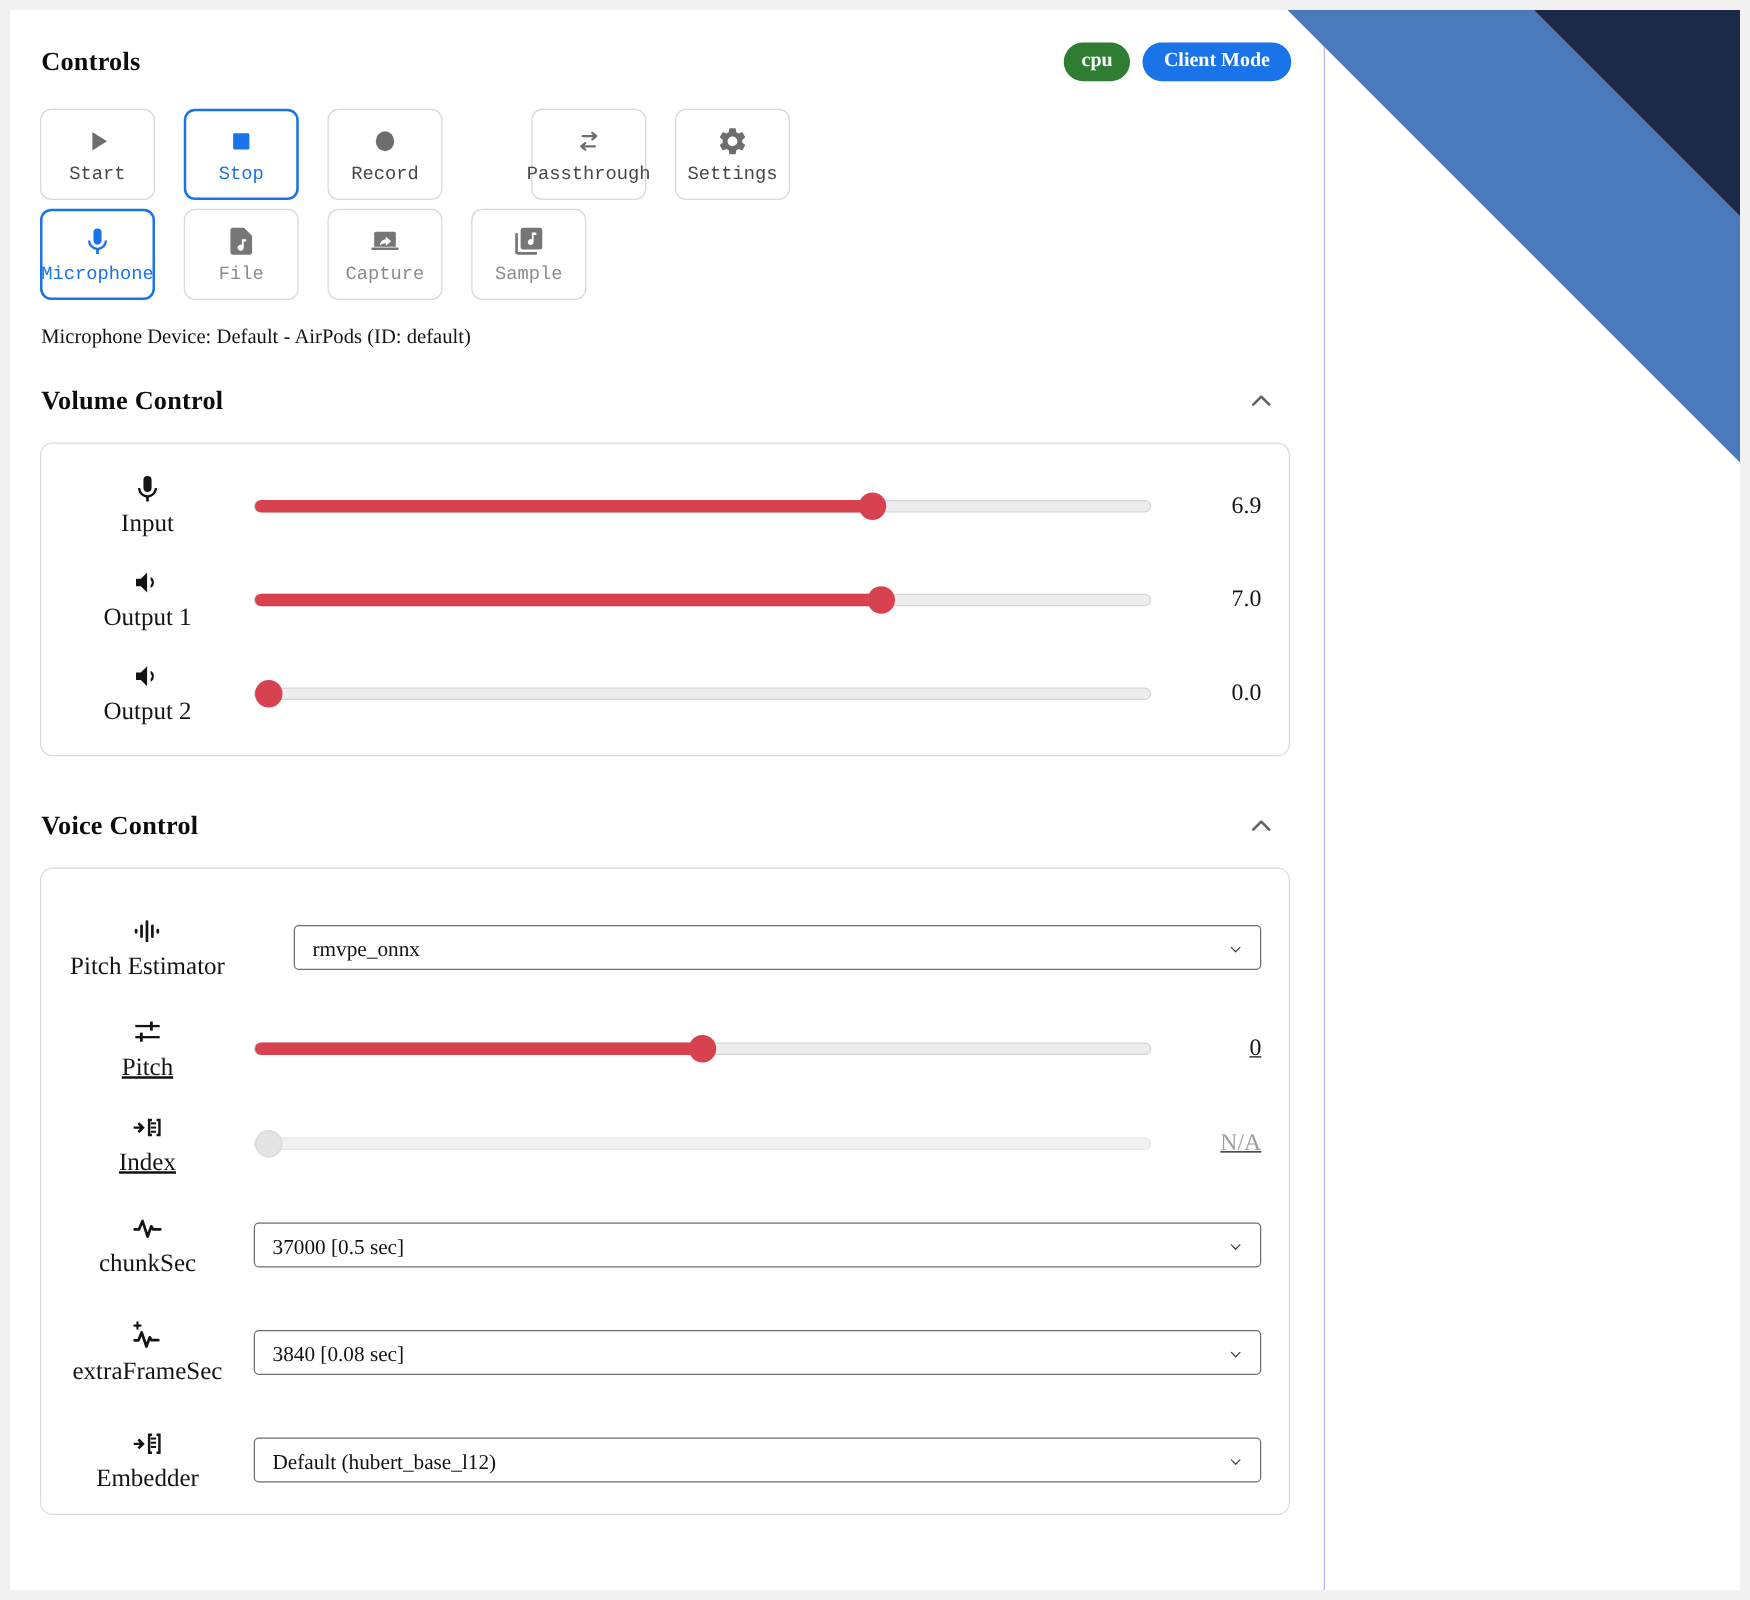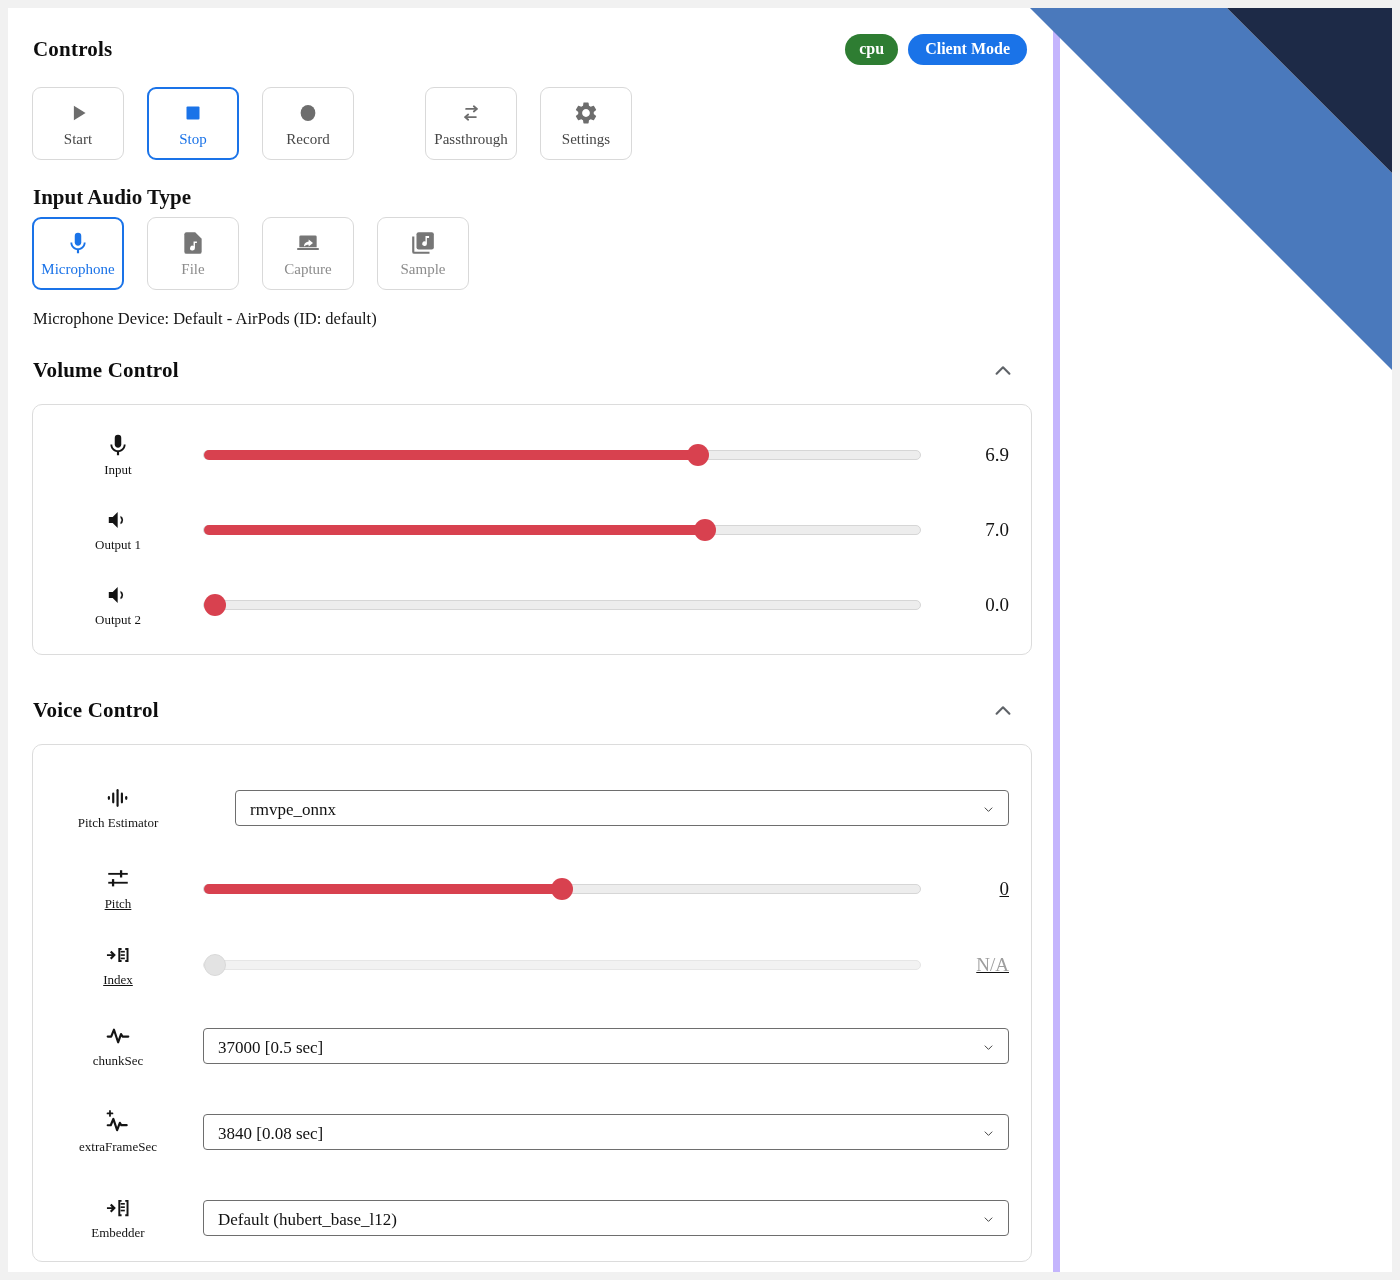--- a/index.html
+++ b/index.html
@@ -5,38 +5,38 @@
   * { box-sizing: border-box; margin: 0; padding: 0; }
   html,body { width:1400px; height:1280px; }
   body {
     background:#f1f1f1;
     font-family:"Liberation Serif","DejaVu Serif",serif;
     color:#111;
     overflow:hidden;
   }
   .page { position:relative; width:1400px; height:1280px; background:#f1f1f1; overflow:hidden; }
   .window { position:absolute; left:8px; top:8px; width:1384px; height:1264px; background:#ffffff; overflow:hidden; }
-  .content { position:absolute; left:0; top:0; width:1052px; height:100%; border-right:7px solid #c4b5fd; background:#fff; }
+  .content { position:absolute; left:0; top:0; width:1052px; height:100%; border-right:1px solid #c4b5fd; background:#fff; }
 
   
   .topbar { display:flex; justify-content:space-between; align-items:center; padding:26px 26px 0 25px; }
   .page-title, .section-title { font-size:21px; font-weight:bold; color:#0d0d0d; letter-spacing:.2px; }
   .badges { display:flex; gap:10px; align-items:center; }
   .badge { border-radius:17px; color:#fff; font-weight:bold; font-size:16px; line-height:1; padding:7px 14px 8px; }
   .badge-green { background:#2e7d32; }
   .badge-blue  { background:#1a73e8; padding:7px 17px 8px; }
 
   
   .btn-row { display:flex; gap:23px; margin:22px 0 0 24px; }
   .btn-gap { width:25px; }
   .ctl-btn {
     width:92px; height:73px; background:#fff;
     border:1px solid #d9d9d9; border-radius:9px;
     display:flex; flex-direction:column; align-items:center; justify-content:center;
-    gap:5px; cursor:pointer;
+    gap:5px; cursor:pointer;font-family:Liberation Mono, monospace;
   }
   .ctl-btn .ic { width:26px; height:26px; color:#6d6d6d; }
   .ctl-btn .btn-label { font-size:15px; color:#474747; }
   .ctl-btn.active { border:2px solid #1a73e8; }
   .ctl-btn.active .ic { color:#1a73e8; }
   .ctl-btn.active .btn-label { color:#1a73e8; }
   .ctl-btn.dim .ic { color:#767676; }
   .ctl-btn.dim .btn-label { color:#8c8c8c; }
 
   .section-h2 { font-size:21px; font-weight:bold; margin:25px 0 0 25px; }
@@ -53,21 +53,21 @@
   .card.voice  { padding:20px 0 0; }
 
   .v-row { display:flex; align-items:center; height:75px; }
   .vc-row-select { display:flex; align-items:center; height:86px; }
   .vc-row-slider { display:flex; align-items:center; height:76px;text-decoration:underline; }
   .vc-row-select:first-child { height:86px;gap:32px; }
 
   .icon-col { width:170px; display:flex; flex-direction:column; align-items:center; gap:4px; }
   .icon-col .ic { width:24px; height:24px; color:#141414; }
   .icon-col .ic.big { width:26px; height:26px; }
-  .icon-label { font-size:13px; color:#141414; white-space:nowrap; }
+  .icon-label { font-size:20px; color:#141414; white-space:nowrap; }
 
   .slider-wrap { flex:1; display:flex; align-items:center; }
   .track { position:relative; width:100%; height:10px; background:#ededed; border:1px solid #d6d6d6; border-radius:6px; }
   .fill  { position:absolute; left:0; top:-1px; bottom:-1px; background:#d8414f; border-radius:6px; }
   .thumb { position:absolute; top:50%; transform:translateY(-50%); width:22px; height:22px; border-radius:50%; background:#d8414f; cursor:pointer; }
   .track.disabled { background:#f2f2f2; border-color:#e6e6e6; }
   .track.disabled .thumb { background:#e3e3e3; border:1px solid #d9d9d9; }
 
   .val-col { width:110px; padding-right:22px; text-align:right; font-size:19px; color:#141414; }
   .val-col.muted { color:#9e9e9e; }
@@ -139,21 +139,20 @@
           <div class="ctl-btn">
             <span class="ic">
               <svg viewBox="0 0 24 24" fill="currentColor">
                 <path d="M19.14 12.94c.04-.3.06-.61.06-.94 0-.32-.02-.64-.07-.94l2.03-1.58a.49.49 0 0 0 .12-.61l-1.92-3.32a.488.488 0 0 0-.59-.22l-2.39.96c-.5-.38-1.03-.7-1.62-.94l-.36-2.54a.484.484 0 0 0-.48-.41h-3.84c-.24 0-.43.17-.47.41l-.36 2.54c-.59.24-1.13.57-1.62.94l-2.39-.96c-.22-.08-.47 0-.59.22L2.74 8.87c-.12.21-.08.47.12.61l2.03 1.58c-.05.3-.09.63-.09.94s.02.64.07.94l-2.03 1.58a.49.49 0 0 0-.12.61l1.92 3.32c.12.22.37.29.59.22l2.39-.96c.5.38 1.03.7 1.62.94l.36 2.54c.05.24.24.41.48.41h3.84c.24 0 .44-.17.47-.41l.36-2.54c.59-.24 1.13-.56 1.62-.94l2.39.96c.22.08.47 0 .59-.22l1.92-3.32a.49.49 0 0 0-.12-.61l-2.01-1.58zM12 15.6c-1.98 0-3.6-1.62-3.6-3.6s1.62-3.6 3.6-3.6 3.6 1.62 3.6 3.6-1.62 3.6-3.6 3.6z"></path>
               </svg>
             </span>
             <span class="btn-label">Settings</span>
           </div>
         </div>
 
-      <div class="section-h2">Input Audio Type</div>
       <div class="btn-row" id="input-audio-buttons" style="margin-top:7px;">
           <div class="ctl-btn active">
             <span class="ic">
               <svg viewBox="0 0 24 24" fill="currentColor">
                 <path d="M12 14.5c1.66 0 3-1.34 3-3v-6a3 3 0 0 0-6 0v6c0 1.66 1.34 3 3 3z"></path>
                 <path d="M17.3 11.5c0 2.93-2.37 5.3-5.3 5.3s-5.3-2.37-5.3-5.3H5c0 3.53 2.61 6.43 6 6.92V21.5h2v-3.08c3.39-.49 6-3.39 6-6.92h-1.7z"></path>
               </svg>
             </span>
             <span class="btn-label">Microphone</span>
           </div>

